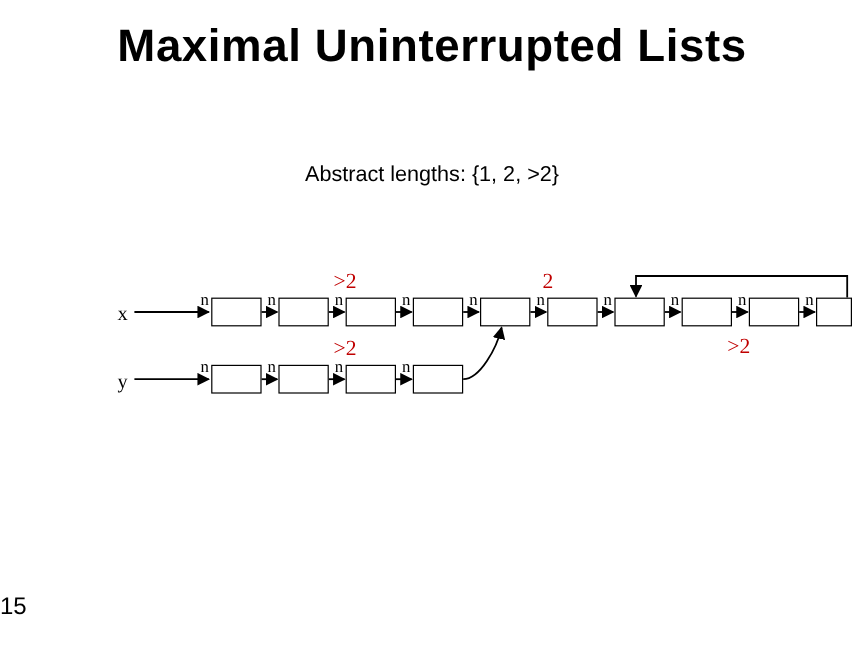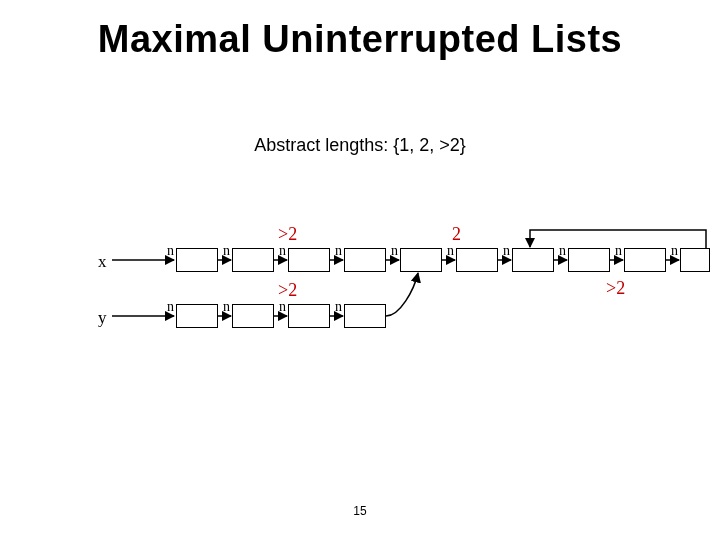--- a/index.html
+++ b/index.html
@@ -38,22 +38,22 @@
     font-family: Verdana, Geneva, sans-serif;
     font-size: 18px;
     color: #000;
     margin-top: 10px;
   }
   .pagenum {
     position: absolute;
     left: 0;
     right: 0;
     bottom: 22px;
-    text-align: center;
-    font-size: 12px;
+    text-align: left;
+    font-size: 20px;
     color: #000;
   }
 
   
   #diagram {
     position: absolute;
     left: 0;
     top: 0;
     width: 720px;
     height: 540px;

